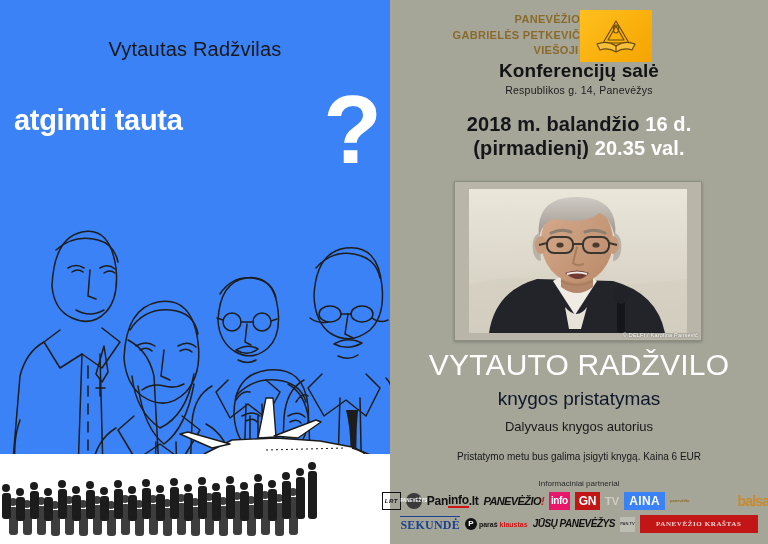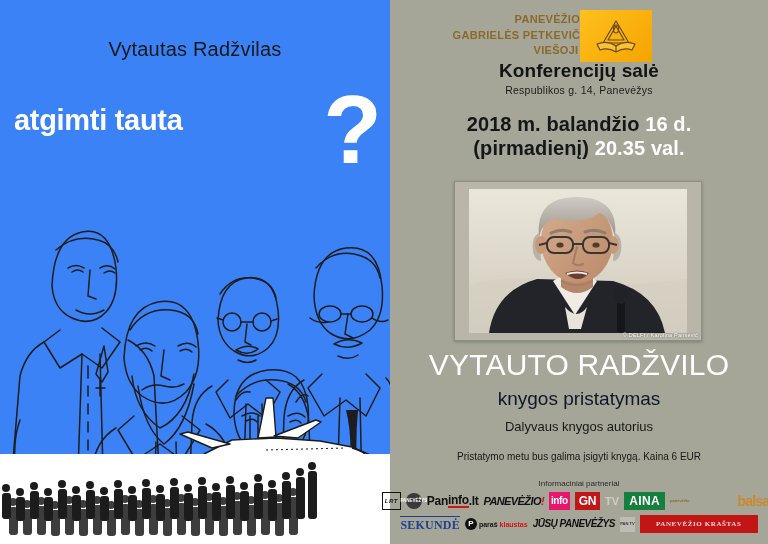--- a/index.html
+++ b/index.html
@@ -134,21 +134,21 @@
          font-style:italic;letter-spacing:.5px;}
   .l-badge{width:16px;height:16px;border-radius:50%;background:#3a3a3a;
            color:#fff;font-size:4.5px;display:flex;align-items:center;justify-content:center;}
   .l-paninfo{color:#111;font-size:12px;letter-spacing:-.3px;}
   .l-paninfo .u{border-bottom:2px solid #d01515;}
   .l-pnv{color:#111;font-size:11px;letter-spacing:-.6px;font-style:italic;}
   .l-pnv .ex{color:#d01515;}
   .l-info{background:#e8166a;color:#fff;padding:1px 2px;font-size:10px;letter-spacing:-.4px;}
   .l-gn{background:#c21515;color:#fff;padding:1px 4px;font-size:12px;letter-spacing:-.3px;}
   .l-tv{color:#cdcdc4;font-size:11px;}
-  .l-aina{background:#15803d;color:#fff;padding:1px 5px;font-size:12px;letter-spacing:.4px;}
+  .l-aina{background:#3b82f6;color:#fff;padding:1px 5px;font-size:12px;letter-spacing:.4px;}
   .l-balsas{color:#c98a2e;font-size:14px;letter-spacing:-.8px;gap:48px;}
   .l-balsas .sup{font-size:4px;letter-spacing:0;vertical-align:super;color:#8e6a28;}
   .l-sekunde{color:#1b3f91;font-size:12px;font-family:"Liberation Serif",serif;
              letter-spacing:.2px;border-top:1px solid #1b3f91;}
   .l-paras{color:#111;font-size:7px;display:flex;align-items:center;gap:2px;}
   .l-paras .cc{width:12px;height:12px;border-radius:50%;background:#111;color:#fff;
                font-size:8px;display:flex;align-items:center;justify-content:center;}
   .l-paras .b{color:#d01515;}
   .l-jusu{color:#111;font-size:10px;letter-spacing:-.5px;font-style:italic;}
   .l-sq{width:15px;height:15px;background:#bdbdb4;color:#3a3a3a;font-size:4px;

